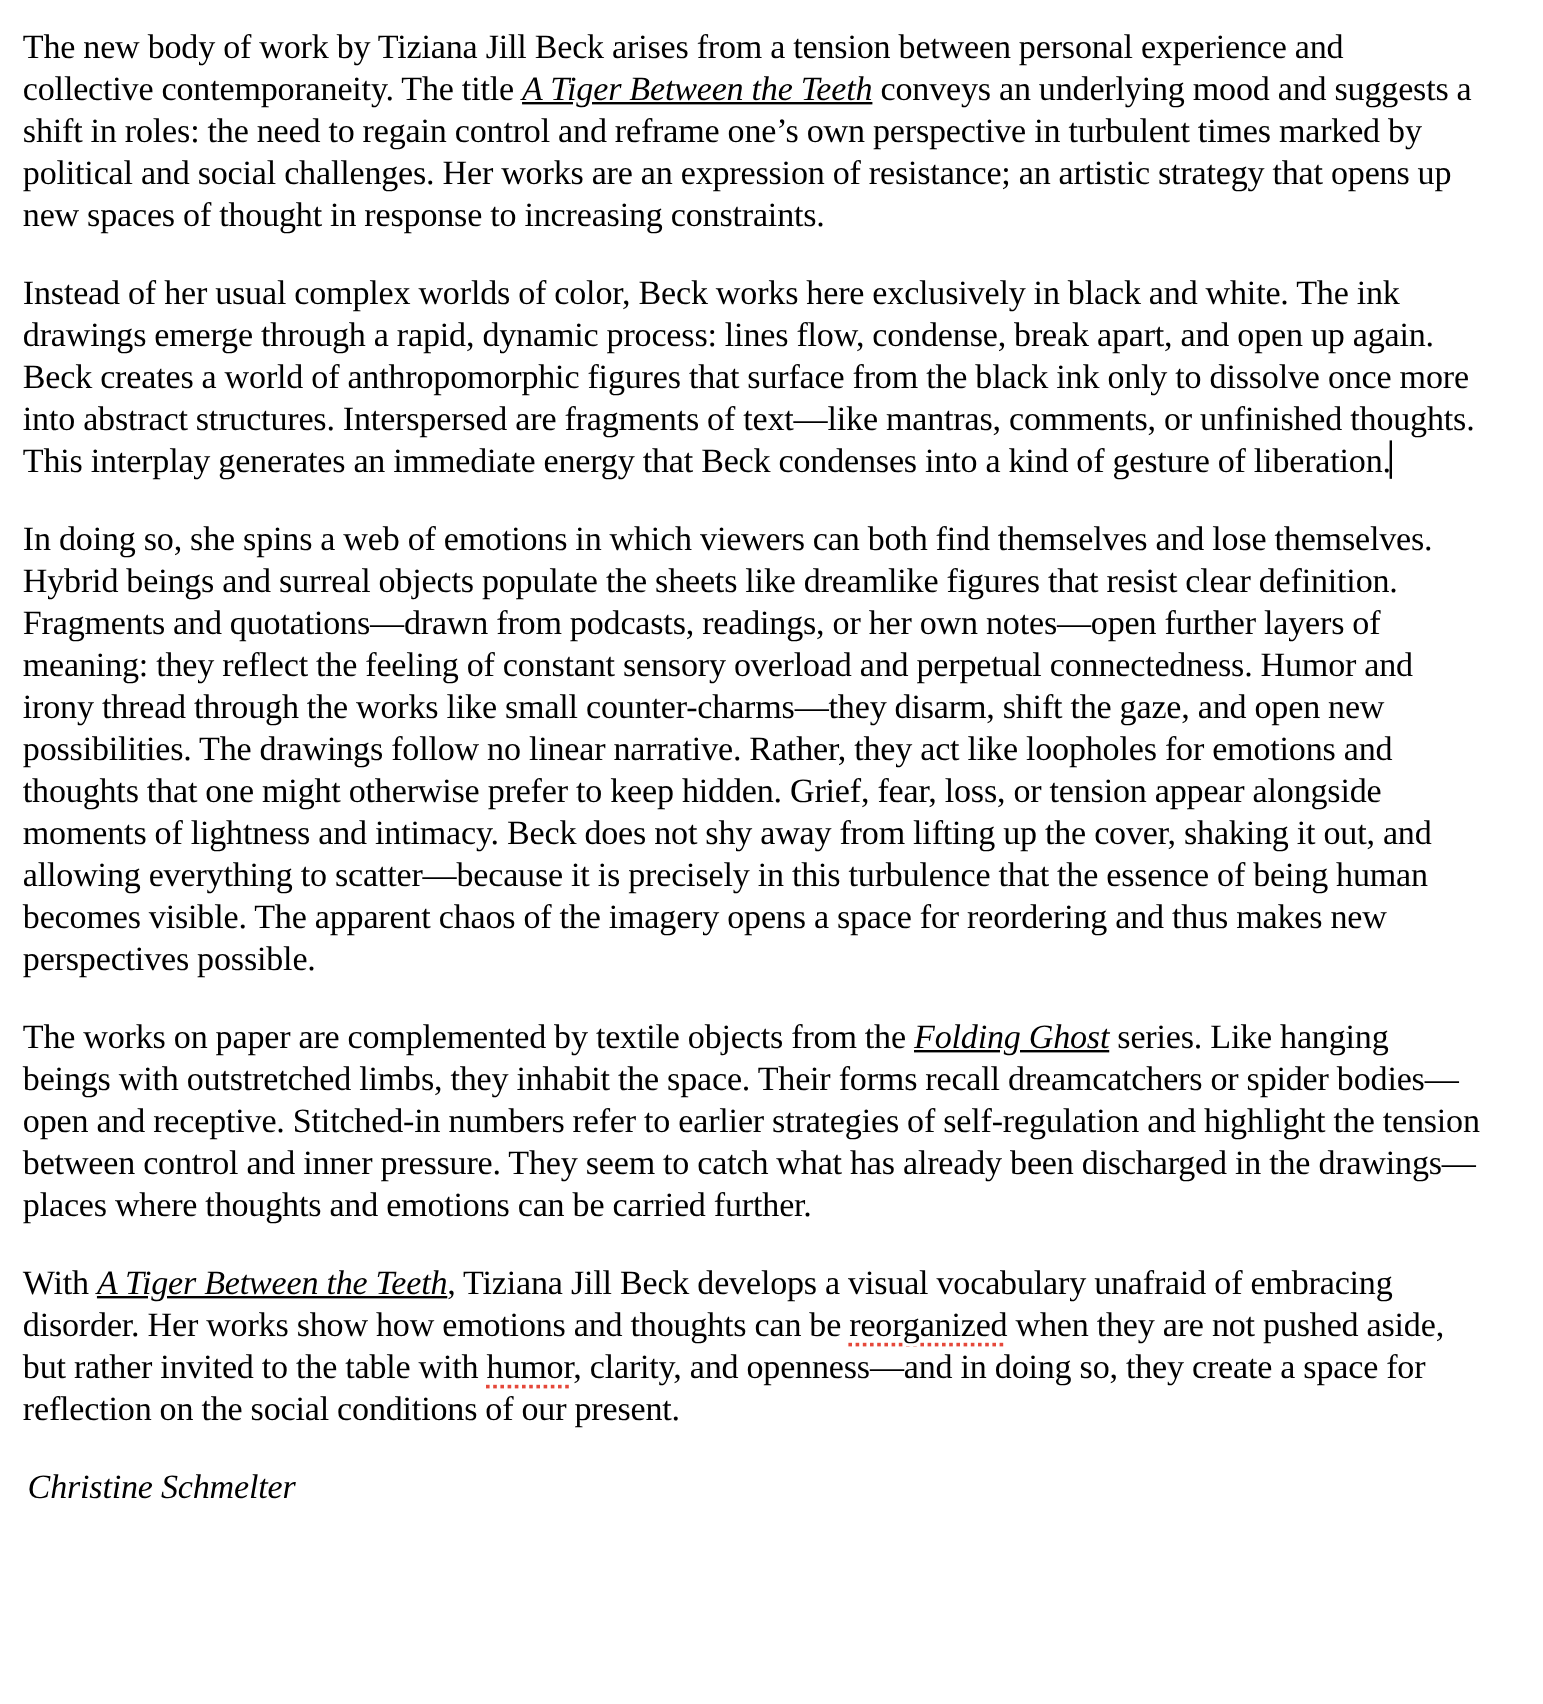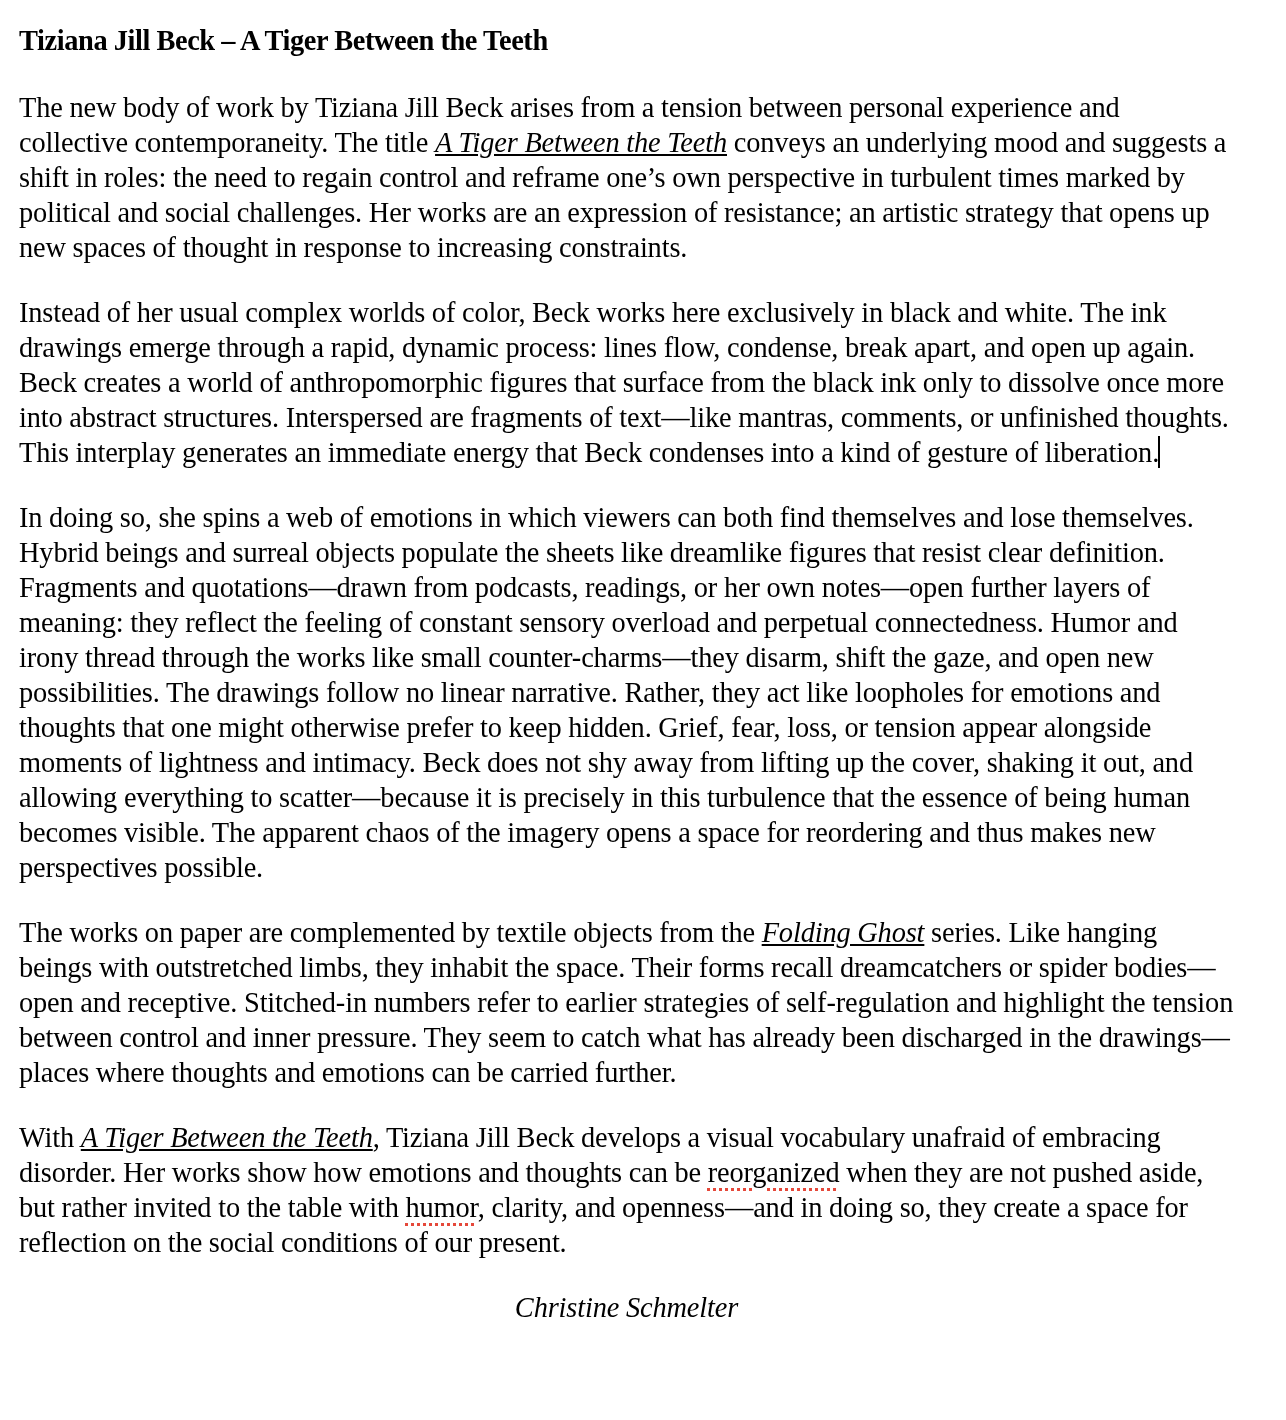--- a/index.html
+++ b/index.html
@@ -48,28 +48,26 @@
       height: 32px;
       background: #000;
       vertical-align: -6px;
       margin-left: -1px;
       animation: blink 1s step-end infinite;
     }
     @keyframes blink { 50% { opacity: 0; } }
     .signature {
       font-style: italic;
       margin: 4px;
-      text-align: center;
     }
   </style>
 </head>
 <body>
 
 <div class="doc">
-  <div class="doc-title">Tiziana Jill Beck – A Tiger Between the Teeth</div>
   <div id="paragraphs">
       <p class="para"><span>The new body of work by Tiziana Jill Beck arises from a tension between personal experience and collective contemporaneity. The title </span><span class="run-italic">A Tiger Between the Teeth</span><span> conveys an underlying mood and suggests a shift in roles: the need to regain control and reframe one’s own perspective in turbulent times marked by political and social challenges. Her works are an expression of resistance; an artistic strategy that opens up new spaces of thought in response to increasing constraints.</span></p>
       <p class="para"><span>Instead of her usual complex worlds of color, Beck works here exclusively in black and white. The ink drawings emerge through a rapid, dynamic process: lines flow, condense, break apart, and open up again. Beck creates a world of anthropomorphic figures that surface from the black ink only to dissolve once more into abstract structures. Interspersed are fragments of text—like mantras, comments, or unfinished thoughts. This interplay generates an immediate energy that Beck condenses into a kind of gesture of liberation.</span><span class="caret"></span></p>
       <p class="para"><span>In doing so, she spins a web of emotions in which viewers can both find themselves and lose themselves. Hybrid beings and surreal objects populate the sheets like dreamlike figures that resist clear definition. Fragments and quotations—drawn from podcasts, readings, or her own notes—open further layers of meaning: they reflect the feeling of constant sensory overload and perpetual connectedness. Humor and irony thread through the works like small counter-charms—they disarm, shift the gaze, and open new possibilities. The drawings follow no linear narrative. Rather, they act like loopholes for emotions and thoughts that one might otherwise prefer to keep hidden. Grief, fear, loss, or tension appear alongside moments of lightness and intimacy. Beck does not shy away from lifting up the cover, shaking it out, and allowing everything to scatter—because it is precisely in this turbulence that the essence of being human becomes visible. The apparent chaos of the imagery opens a space for reordering and thus makes new perspectives possible.</span></p>
       <p class="para"><span>The works on paper are complemented by textile objects from the </span><span class="run-italic">Folding Ghost</span><span> series. Like hanging beings with outstretched limbs, they inhabit the space. Their forms recall dreamcatchers or spider bodies—open and receptive. Stitched-in numbers refer to earlier strategies of self-regulation and highlight the tension between control and inner pressure. They seem to catch what has already been discharged in the drawings—places where thoughts and emotions can be carried further.</span></p>
       <p class="para"><span>With </span><span class="run-italic">A Tiger Between the Teeth</span><span>, Tiziana Jill Beck develops a visual vocabulary unafraid of embracing disorder. Her works show how emotions and thoughts can be </span><span class="misspelled">reorganized</span><span> when they are not pushed aside, but rather invited to the table with </span><span class="misspelled">humor</span><span>, clarity, and openness—and in doing so, they create a space for reflection on the social conditions of our present.</span></p>
     </div>
   <p class="signature">Christine Schmelter</p>
 </div>
 

